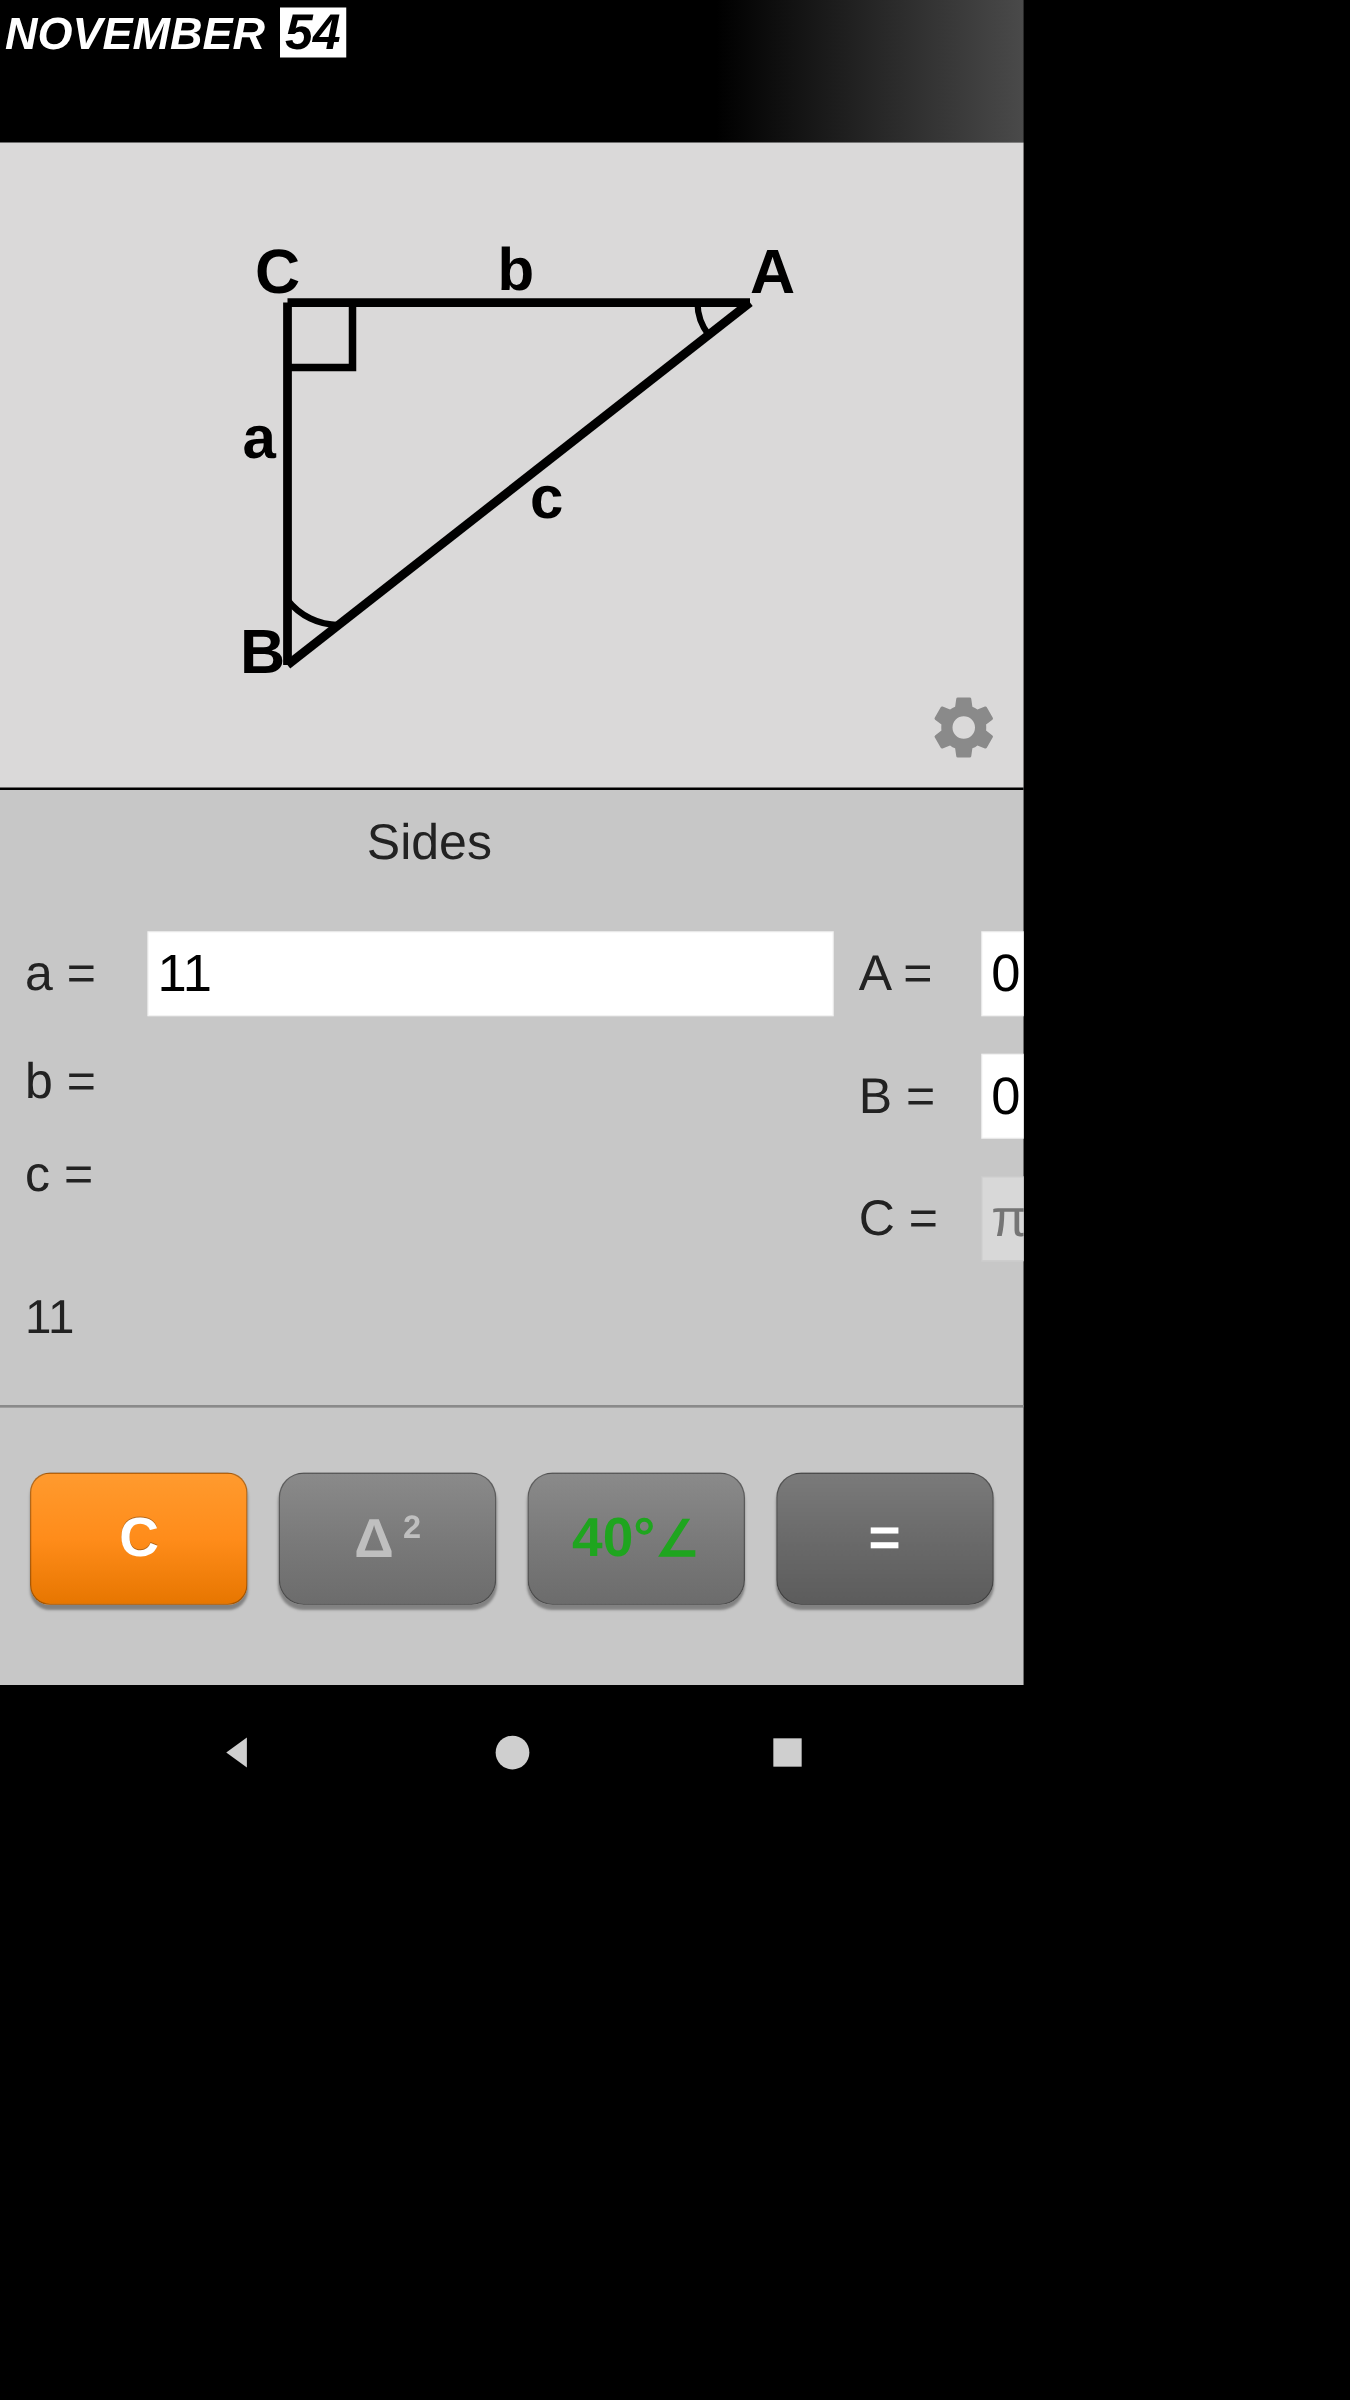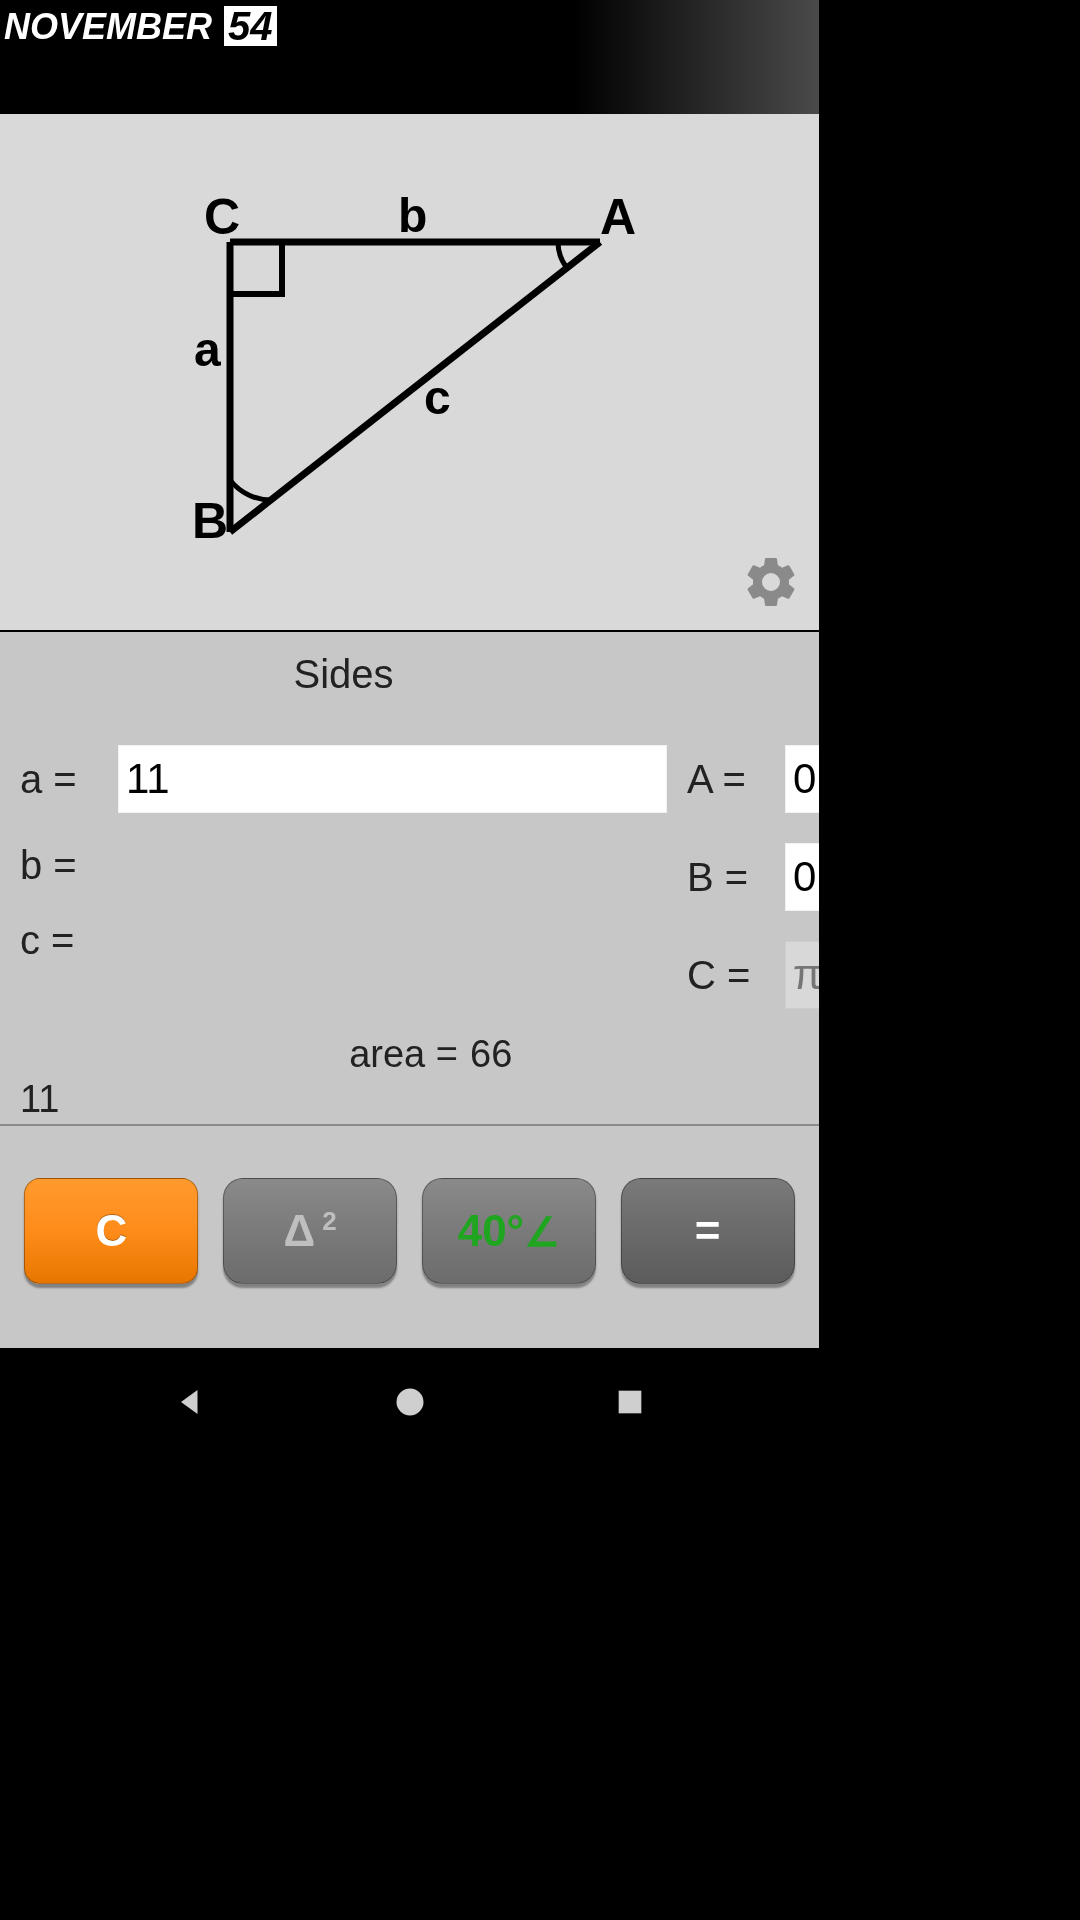--- a/index.html
+++ b/index.html
@@ -235,24 +235,20 @@
         <input class="row-input" value="0.829" style="">
       </div>
       <div class="row">
         <span class="row-label">C = </span>
         <input class="row-input disabled" disabled="" placeholder="π/2" style="">
       </div>
     </div>
   </div>
   <div class="results">
     <div class="result-row">
-      <span class="result-label">area = </span>
-      <span class="result-value">66</span>
-    </div>
-    <div class="result-row">
       <span class="result-value">11</span>
     </div>
   </div>
 </div>
 
 <div class="buttons-area">
   <button class="big-btn btn-c">C</button>
   <button class="big-btn btn-gray">
     <span>Δ</span><span class="delta-sup"> 2</span>
   </button>

